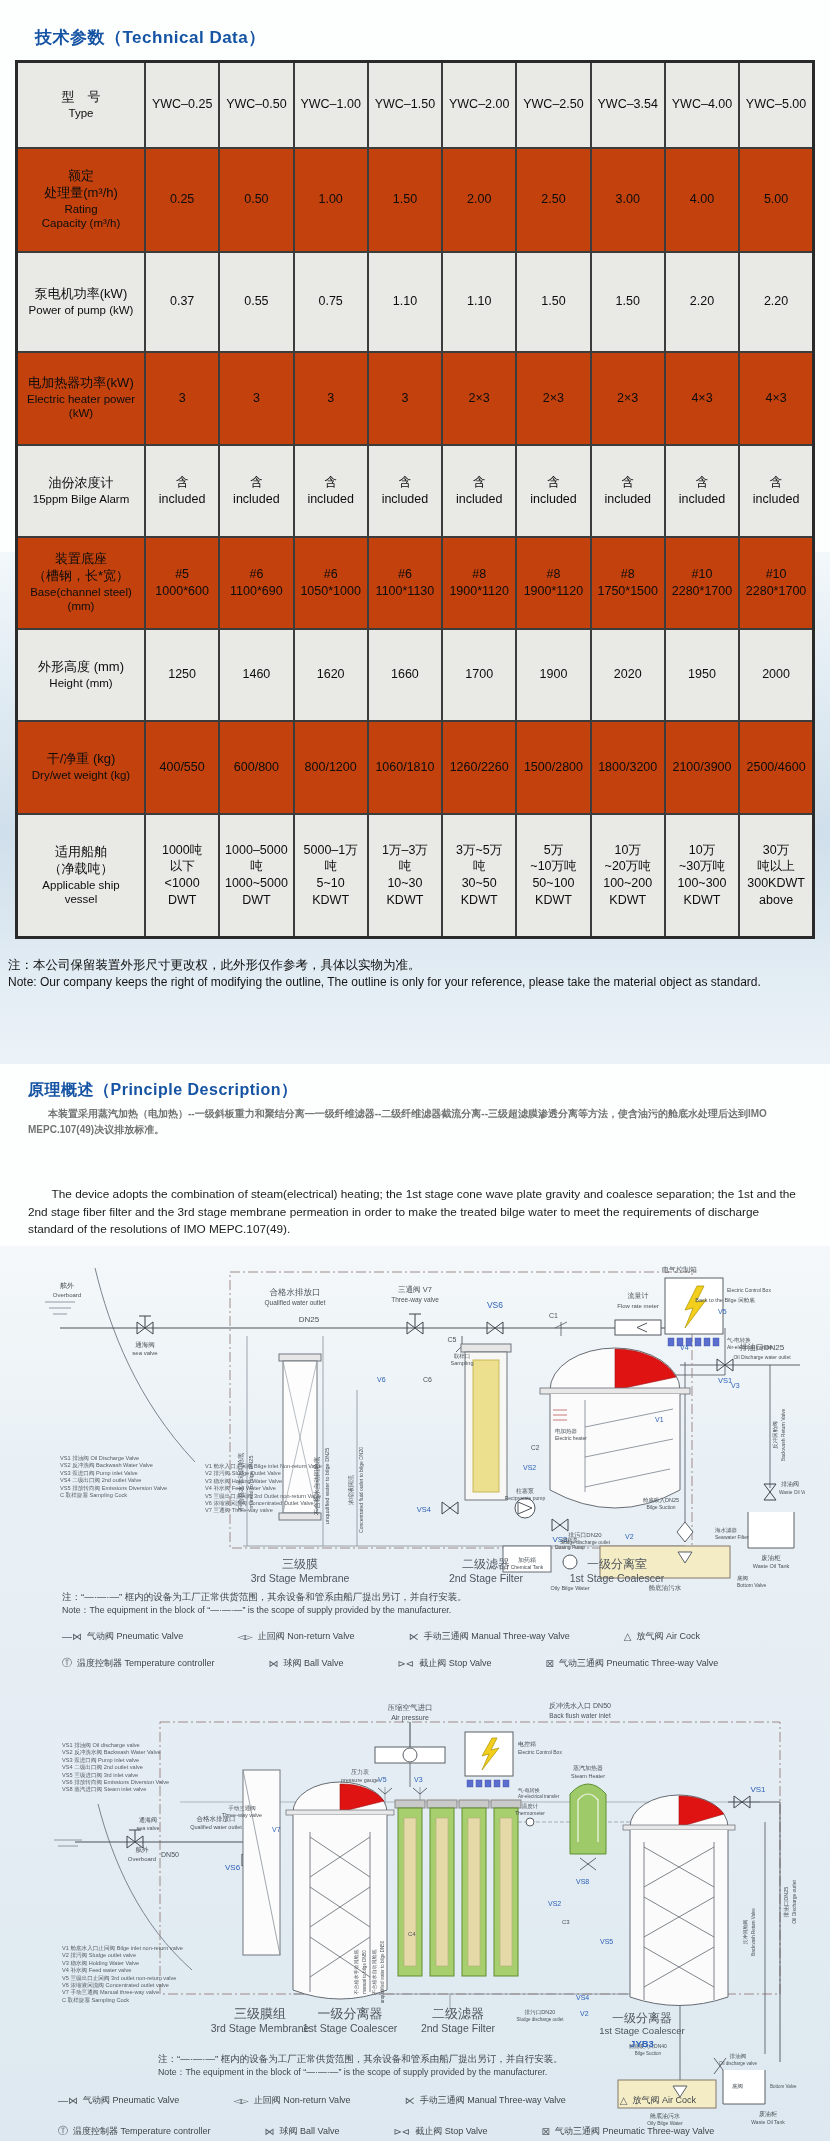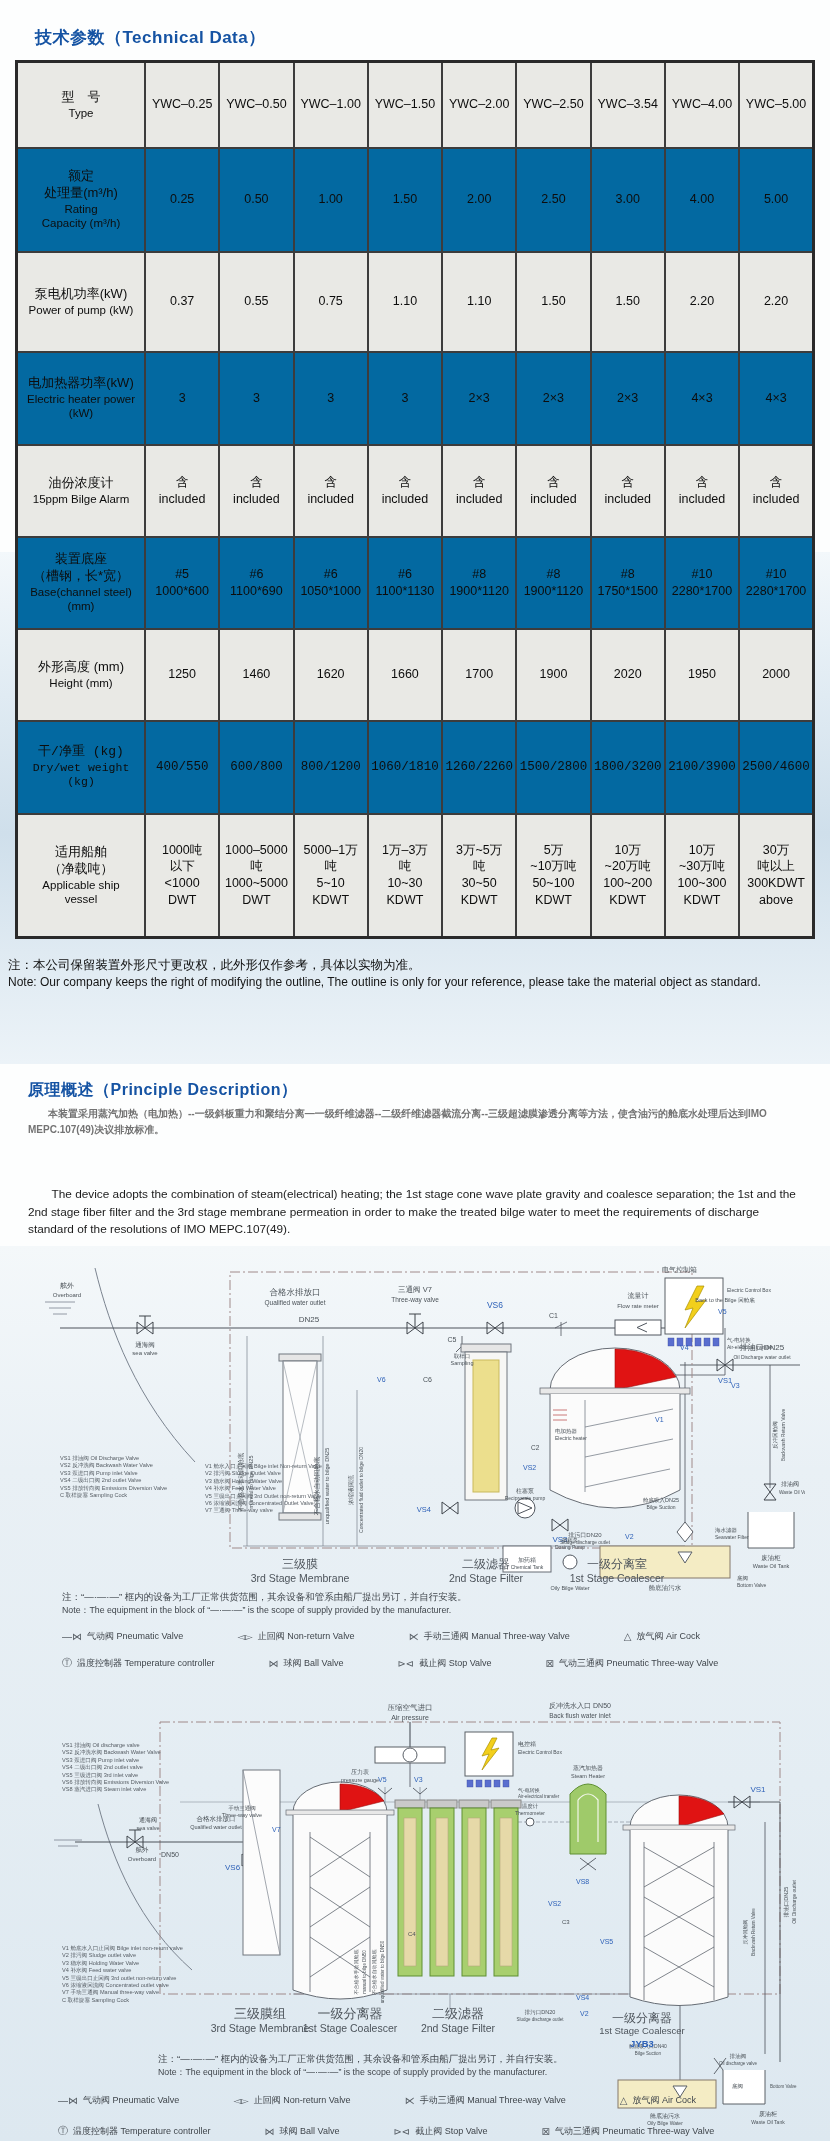--- a/index.html
+++ b/index.html
@@ -12,25 +12,25 @@
   .abs{position:absolute;}
   .sec-title{font-size:17px;font-weight:bold;color:#1553a3;letter-spacing:.5px;}
   
   table.spec{border-collapse:collapse;table-layout:fixed;width:800px;border:3px solid #2a2a2a;background:#fff;}
   table.spec td{border:2px solid #3c3c3c;text-align:center;vertical-align:middle;padding:2px;
       font-size:12.5px;line-height:1.35;white-space:pre-line;color:#0d0d0d;}
   table.spec td.lbl{width:122px;}
   table.spec td.lbl .zh{font-size:13px;line-height:1.3;white-space:pre-line;}
   table.spec td.lbl .en{font-size:11.5px;line-height:1.25;white-space:pre-line;}
   tr.rg td{background:#e9e9e5;}
-  tr.rw td{background:#0369a1;}
+  tr.rw td{background:#c2410c;}
   table.spec tr:nth-child(1){height:86px;}  table.spec tr:nth-child(2){height:104px;}
   table.spec tr:nth-child(3){height:100px;} table.spec tr:nth-child(4){height:93px;}
   table.spec tr:nth-child(5){height:92px;}  table.spec tr:nth-child(6){height:92px;}
-  table.spec tr:nth-child(7){height:92px;}  table.spec tr:nth-child(8){height:93px;font-family:Liberation Mono, monospace;}
+  table.spec tr:nth-child(7){height:92px;}  table.spec tr:nth-child(8){height:93px;}
   table.spec tr:nth-child(9){height:124px;}
   .note{font-size:12.5px;line-height:1.45;color:#0d0d0d;width:795px;}
   .note .en{font-size:12px;color:#161616;}
   .p-zh{width:778px;font-size:10px;font-weight:bold;line-height:1.62;text-indent:2em;color:#737373;}
   .p-en{width:778px;font-size:11.8px;line-height:1.5;text-indent:2em;color:#1b1b1b;}
   
   svg text{font-family:"Liberation Sans","DejaVu Sans",sans-serif;fill:#4b5258;}
   svg text.b{fill:#2f62b8;}
   svg text.big{fill:#4d545b;}
   .vlist{font-size:5.6px;line-height:1.32;color:#565d64;white-space:nowrap;}

